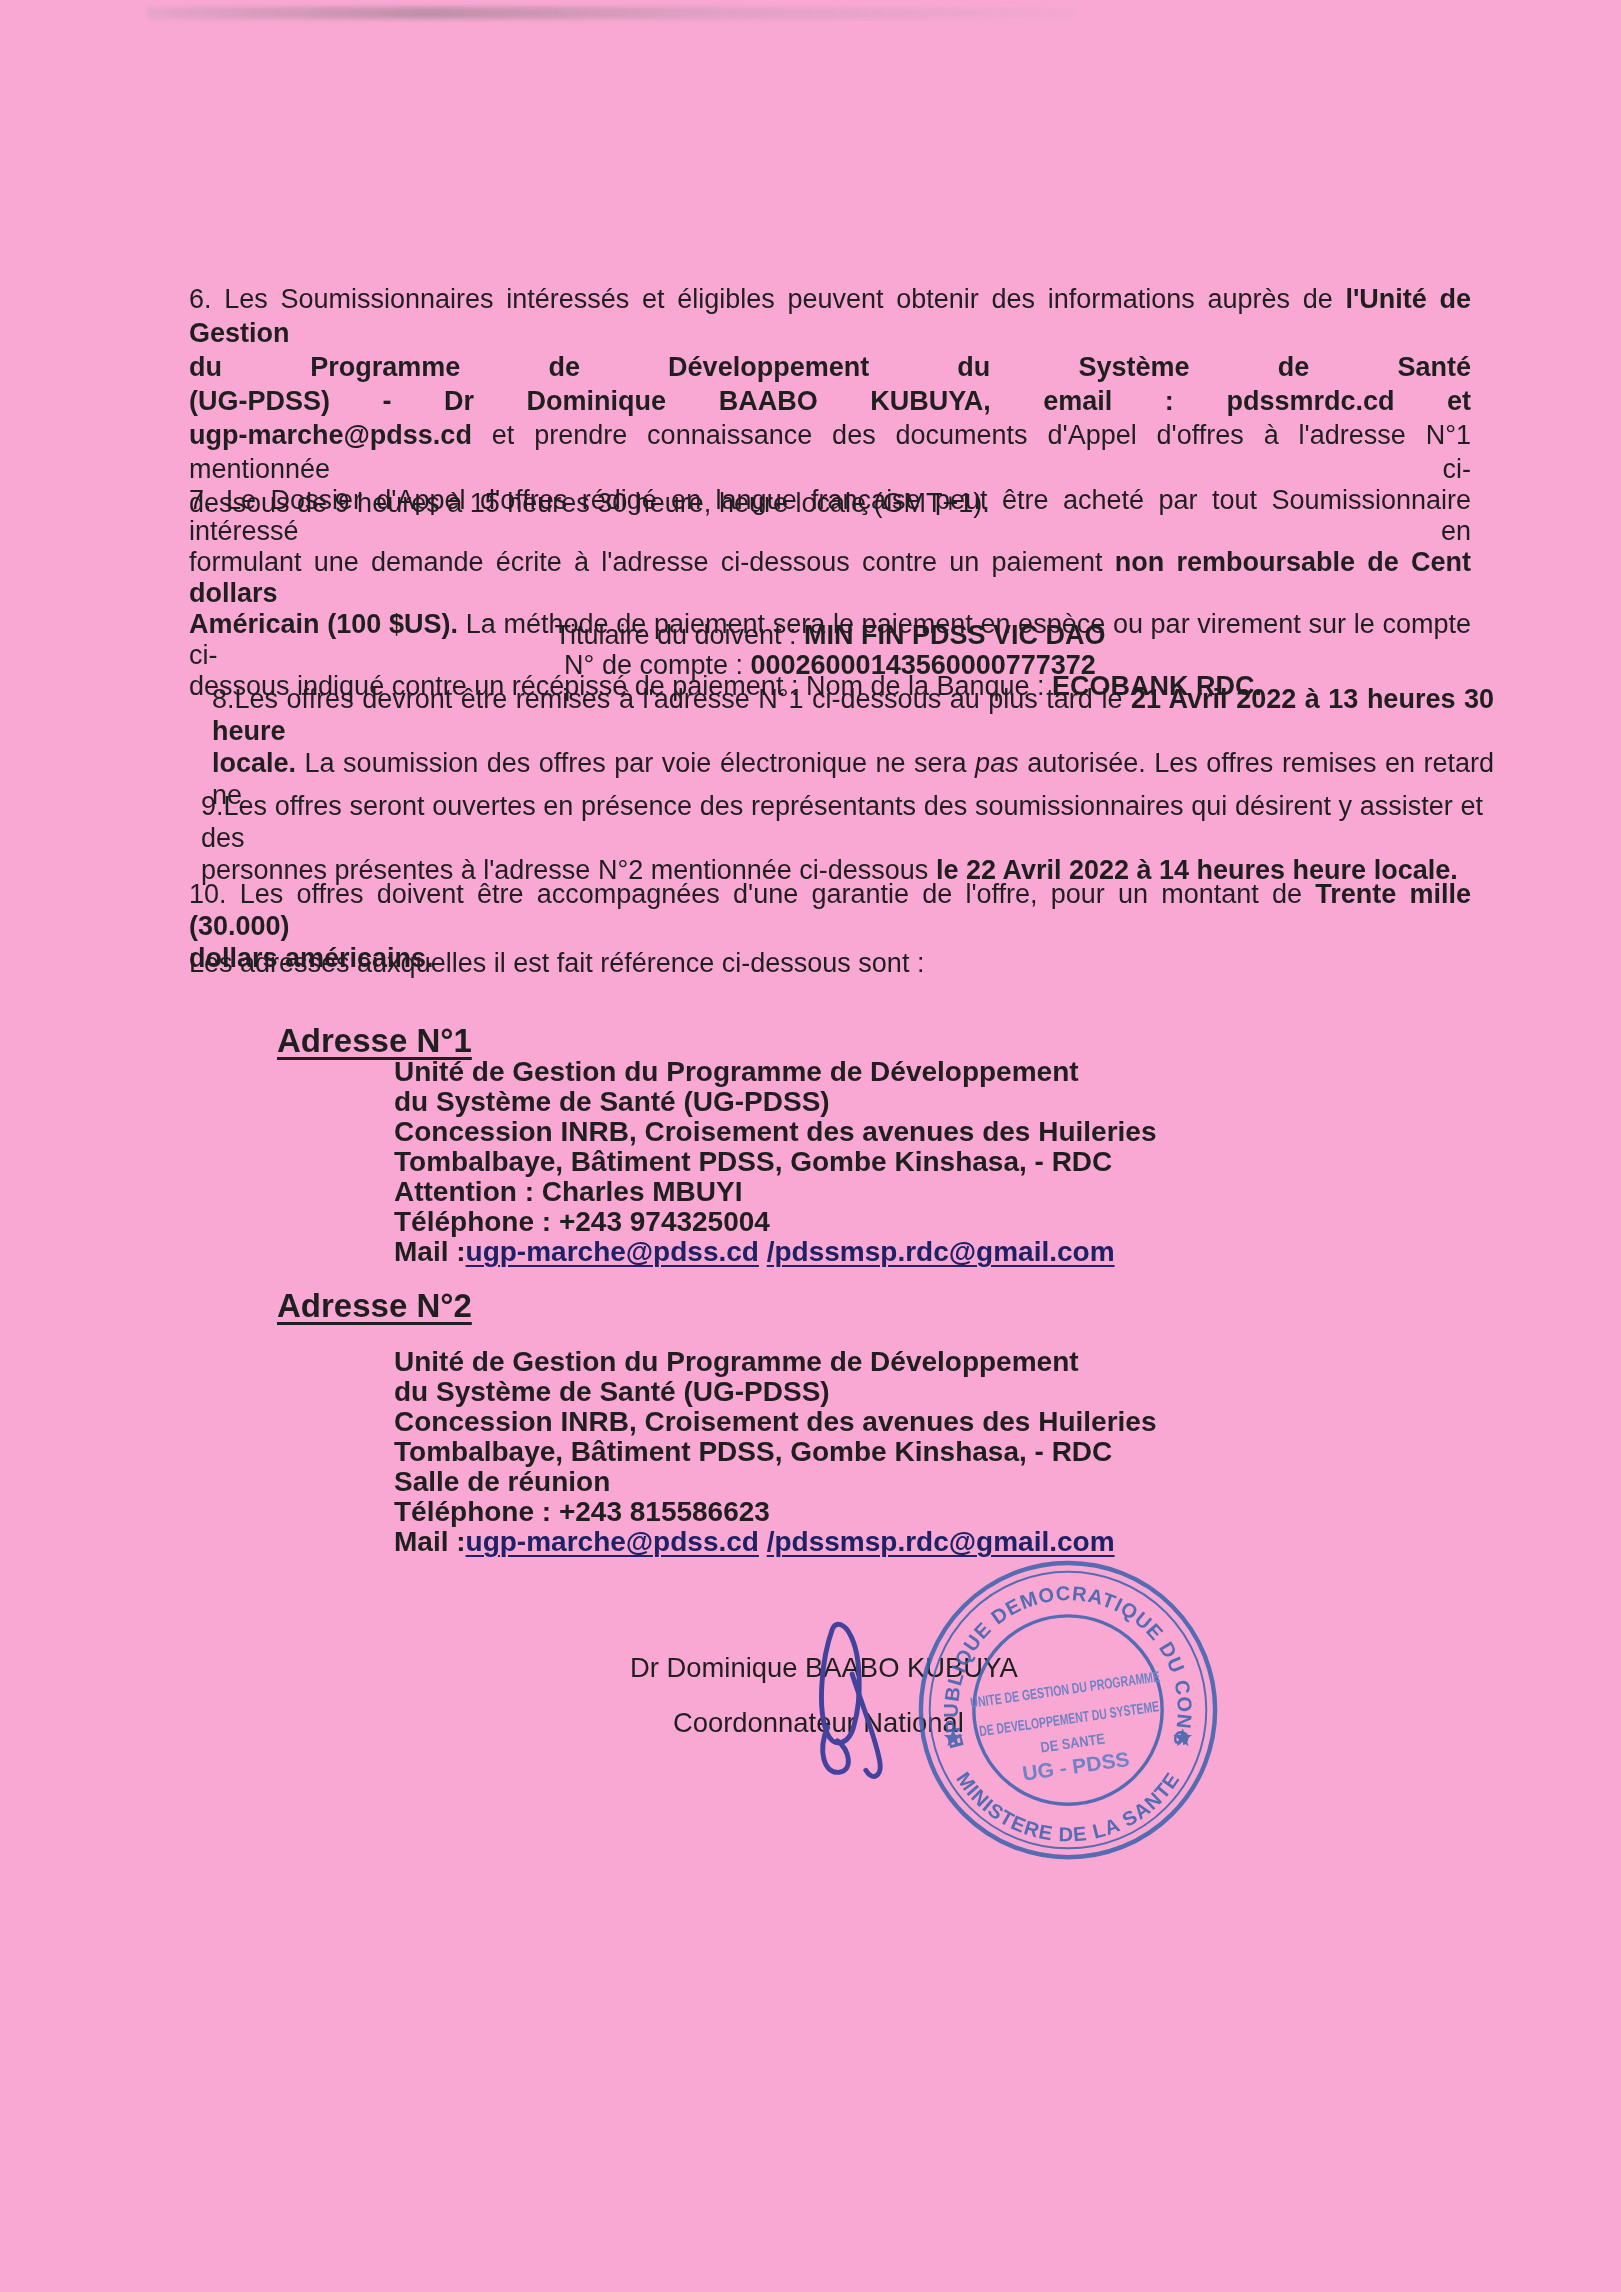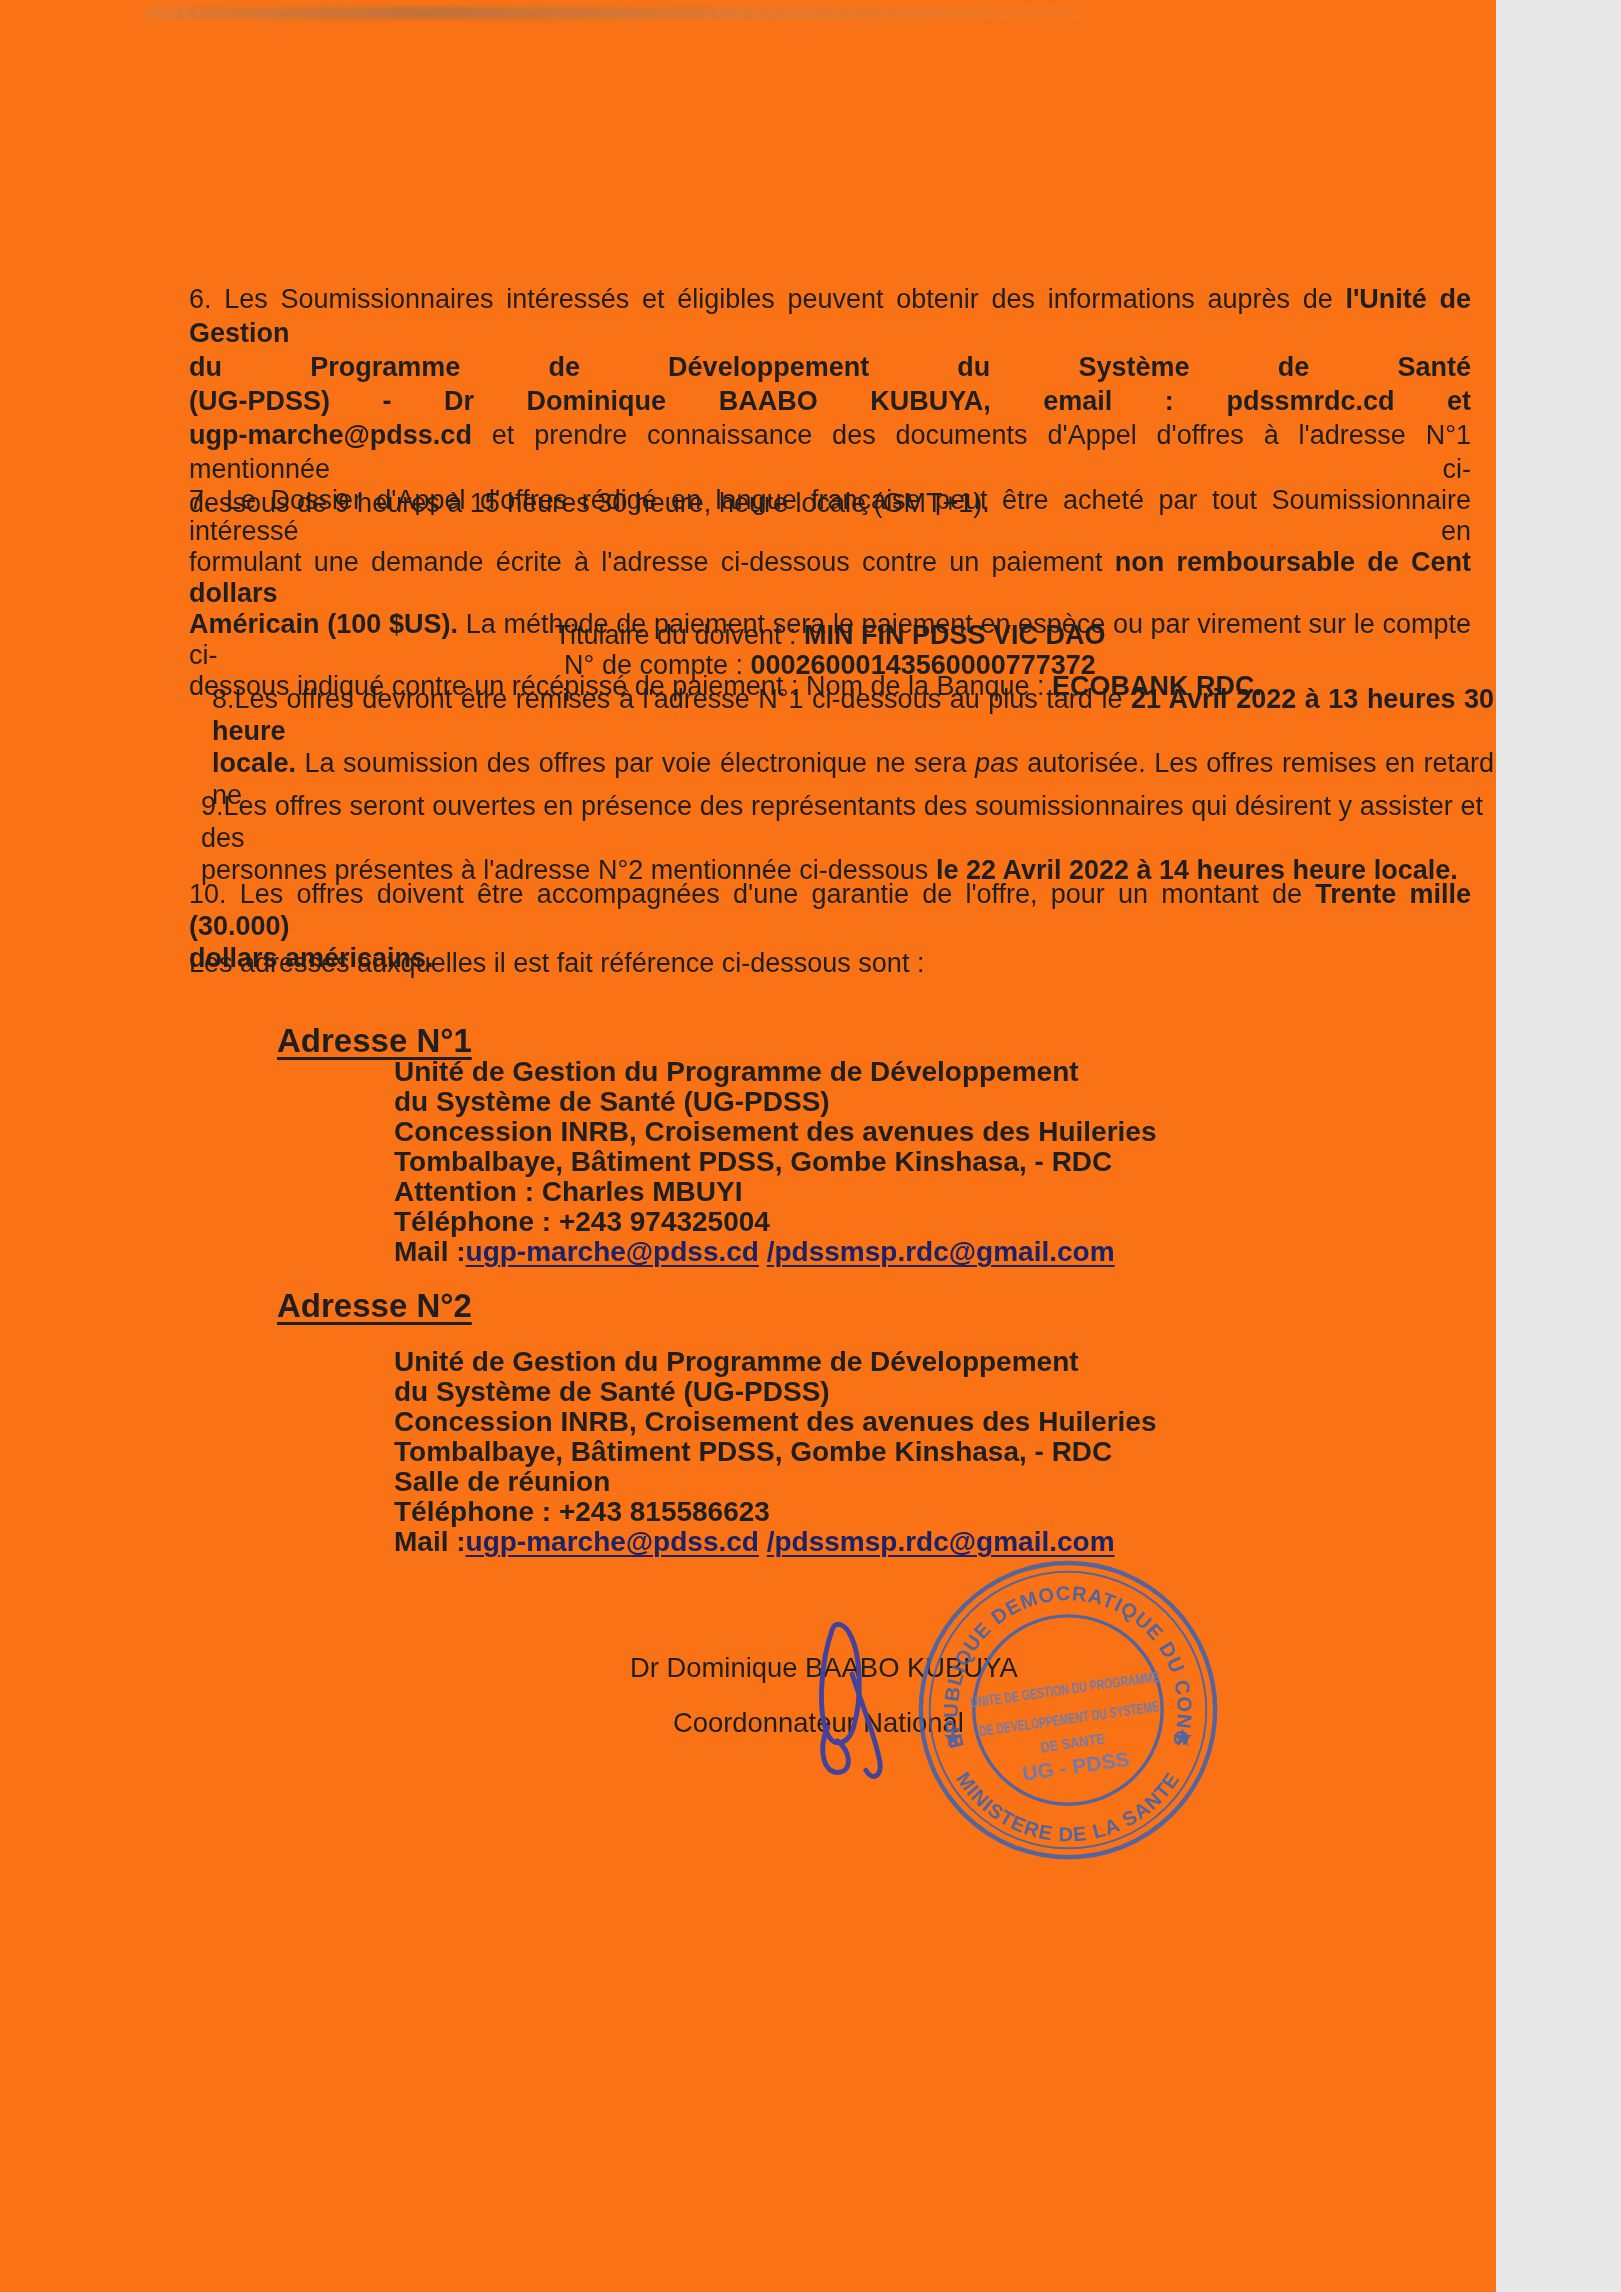--- a/index.html
+++ b/index.html
@@ -1,16 +1,16 @@
 <!DOCTYPE html>
 <html><head>
 <meta charset="utf-8">
 <style>
   html,body{margin:0;padding:0;background:#e8e8e8;}
-  .page{position:relative;width:1496px;height:2293px;background:#f97316;
+  .page{position:relative;width:1621px;height:2293px;background:#f9a8d4;
         font-family:"Liberation Sans",sans-serif;color:#1f1f1f;overflow:hidden;}
   .smudge{position:absolute;left:147px;top:6.9px;width:931px;height:11.8px;
         background:linear-gradient(90deg,rgba(150,150,150,.18),rgba(110,110,110,.42) 30%,rgba(140,140,140,.22) 62%,rgba(170,170,170,.05));
         filter:blur(2.9px);}
   .blk{position:absolute;}
   .body-text{width:1282px;font-size:27px;line-height:32px;}
   .p6 .ln{line-height:34px;}
   .p7 .ln{line-height:31px;}
   .ln{white-space:normal;}
   .jst{text-align:justify;text-align-last:justify;}

